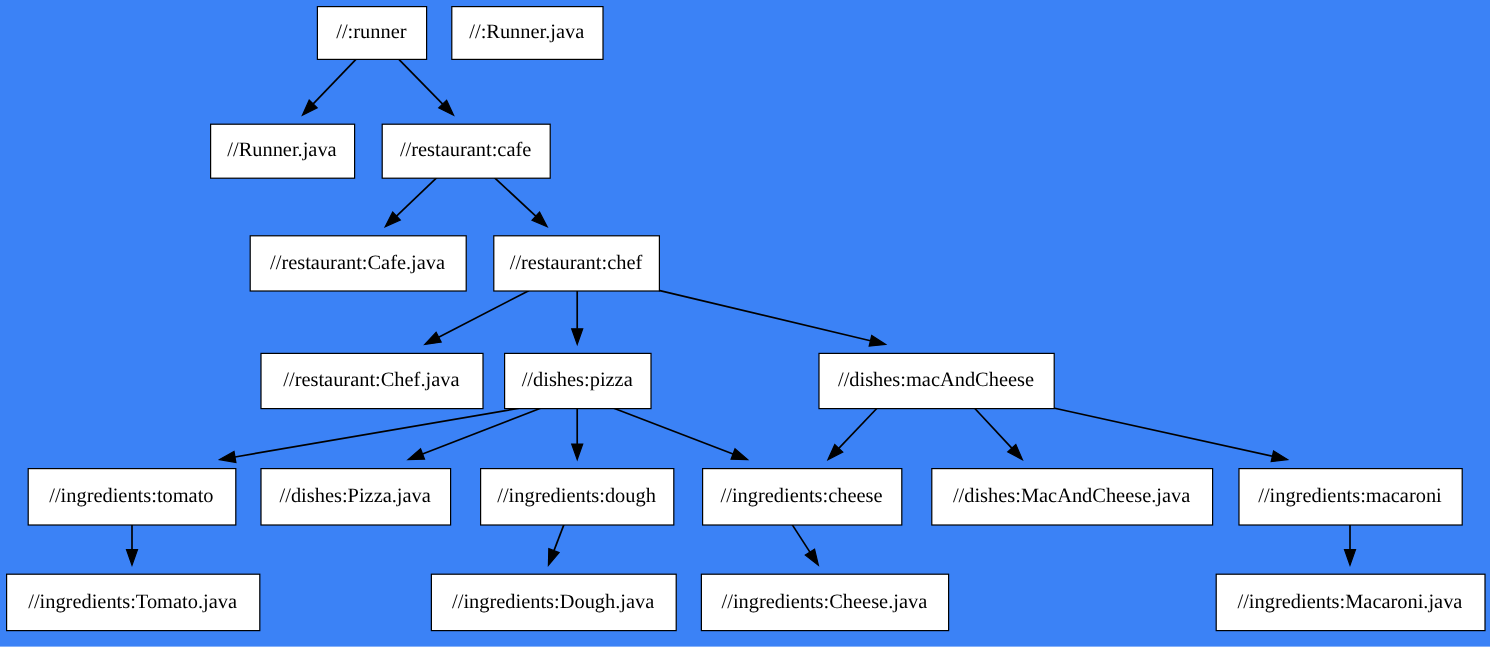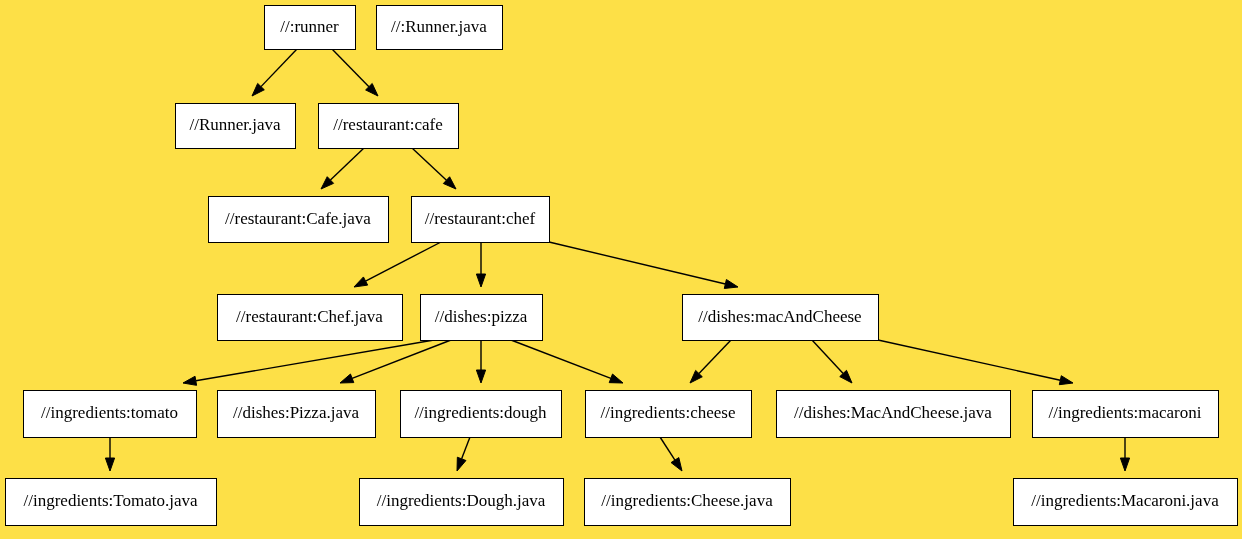--- a/index.html
+++ b/index.html
@@ -4,21 +4,21 @@
 <style>
   html, body {
     margin: 0;
     padding: 0;
     background: #ffffff;
   }
   #graph-canvas {
     position: relative;
     width: 1242px;
     height: 539px;
-    background: #fde047;
+    background: #3b82f6;
     overflow: hidden;
   }
   #graph-svg {
     position: absolute;
     left: 0;
     top: 0;
     width: 1242px;
     height: 539px;
   }
   .node-box {

